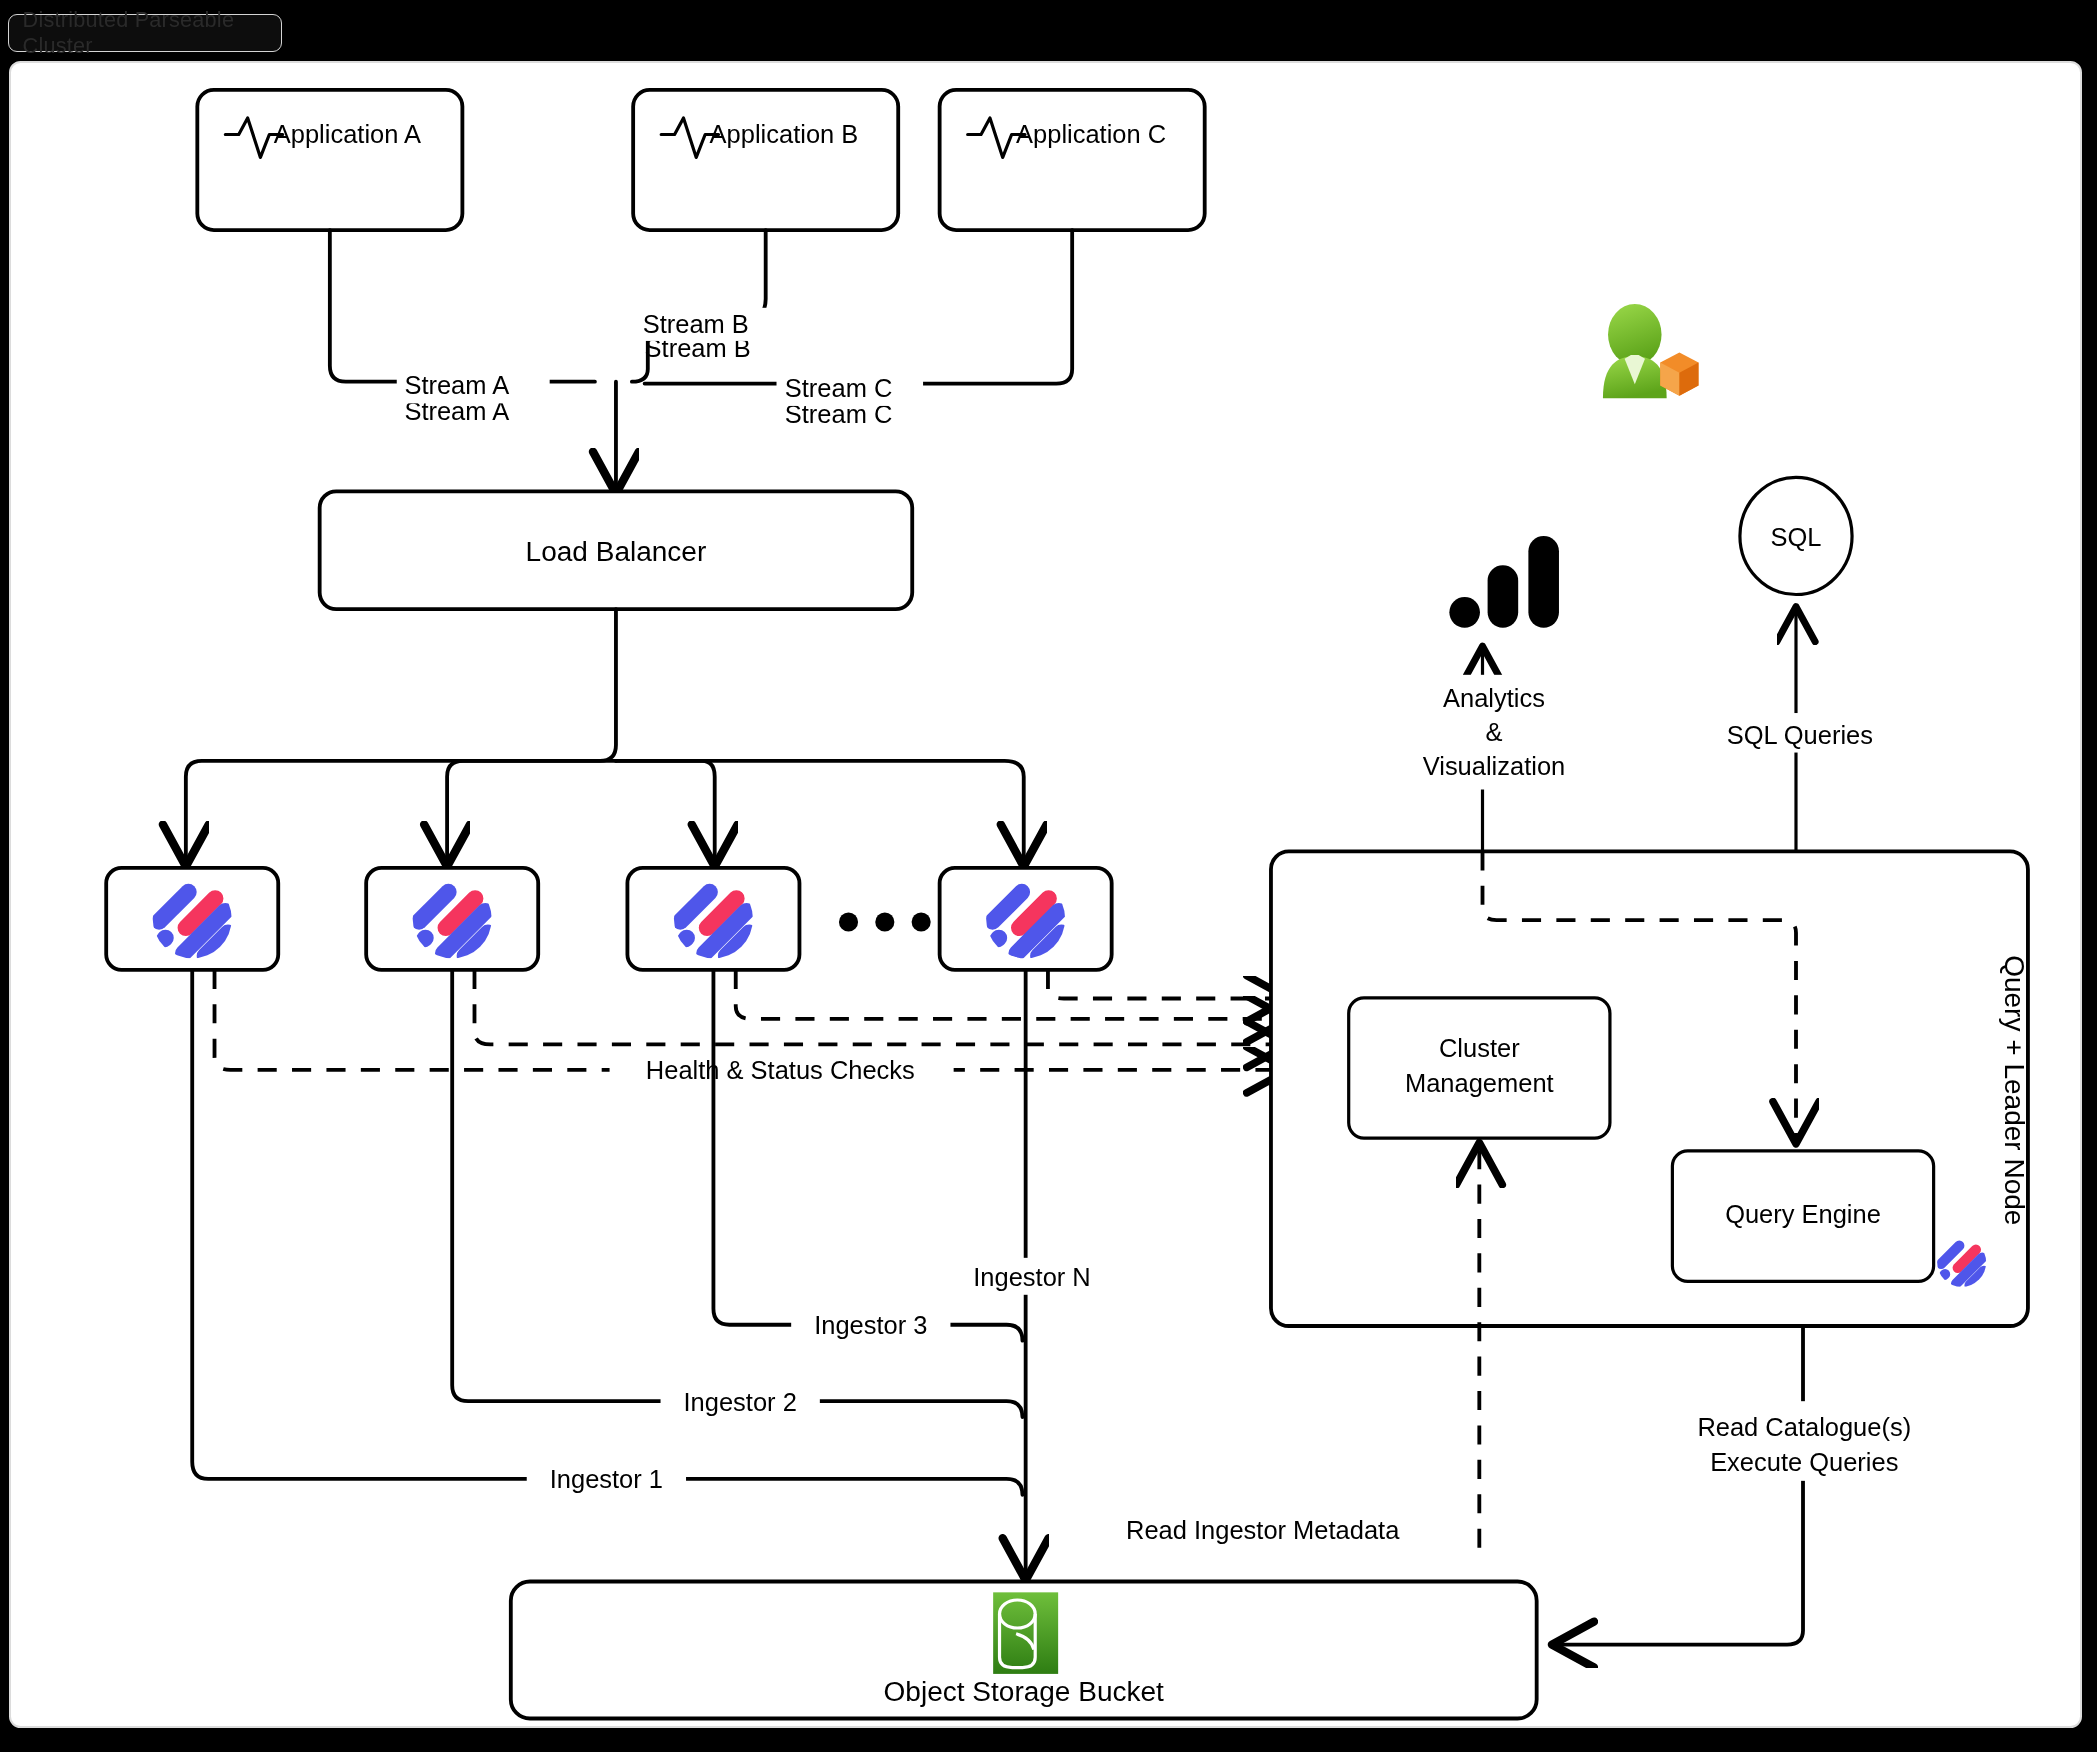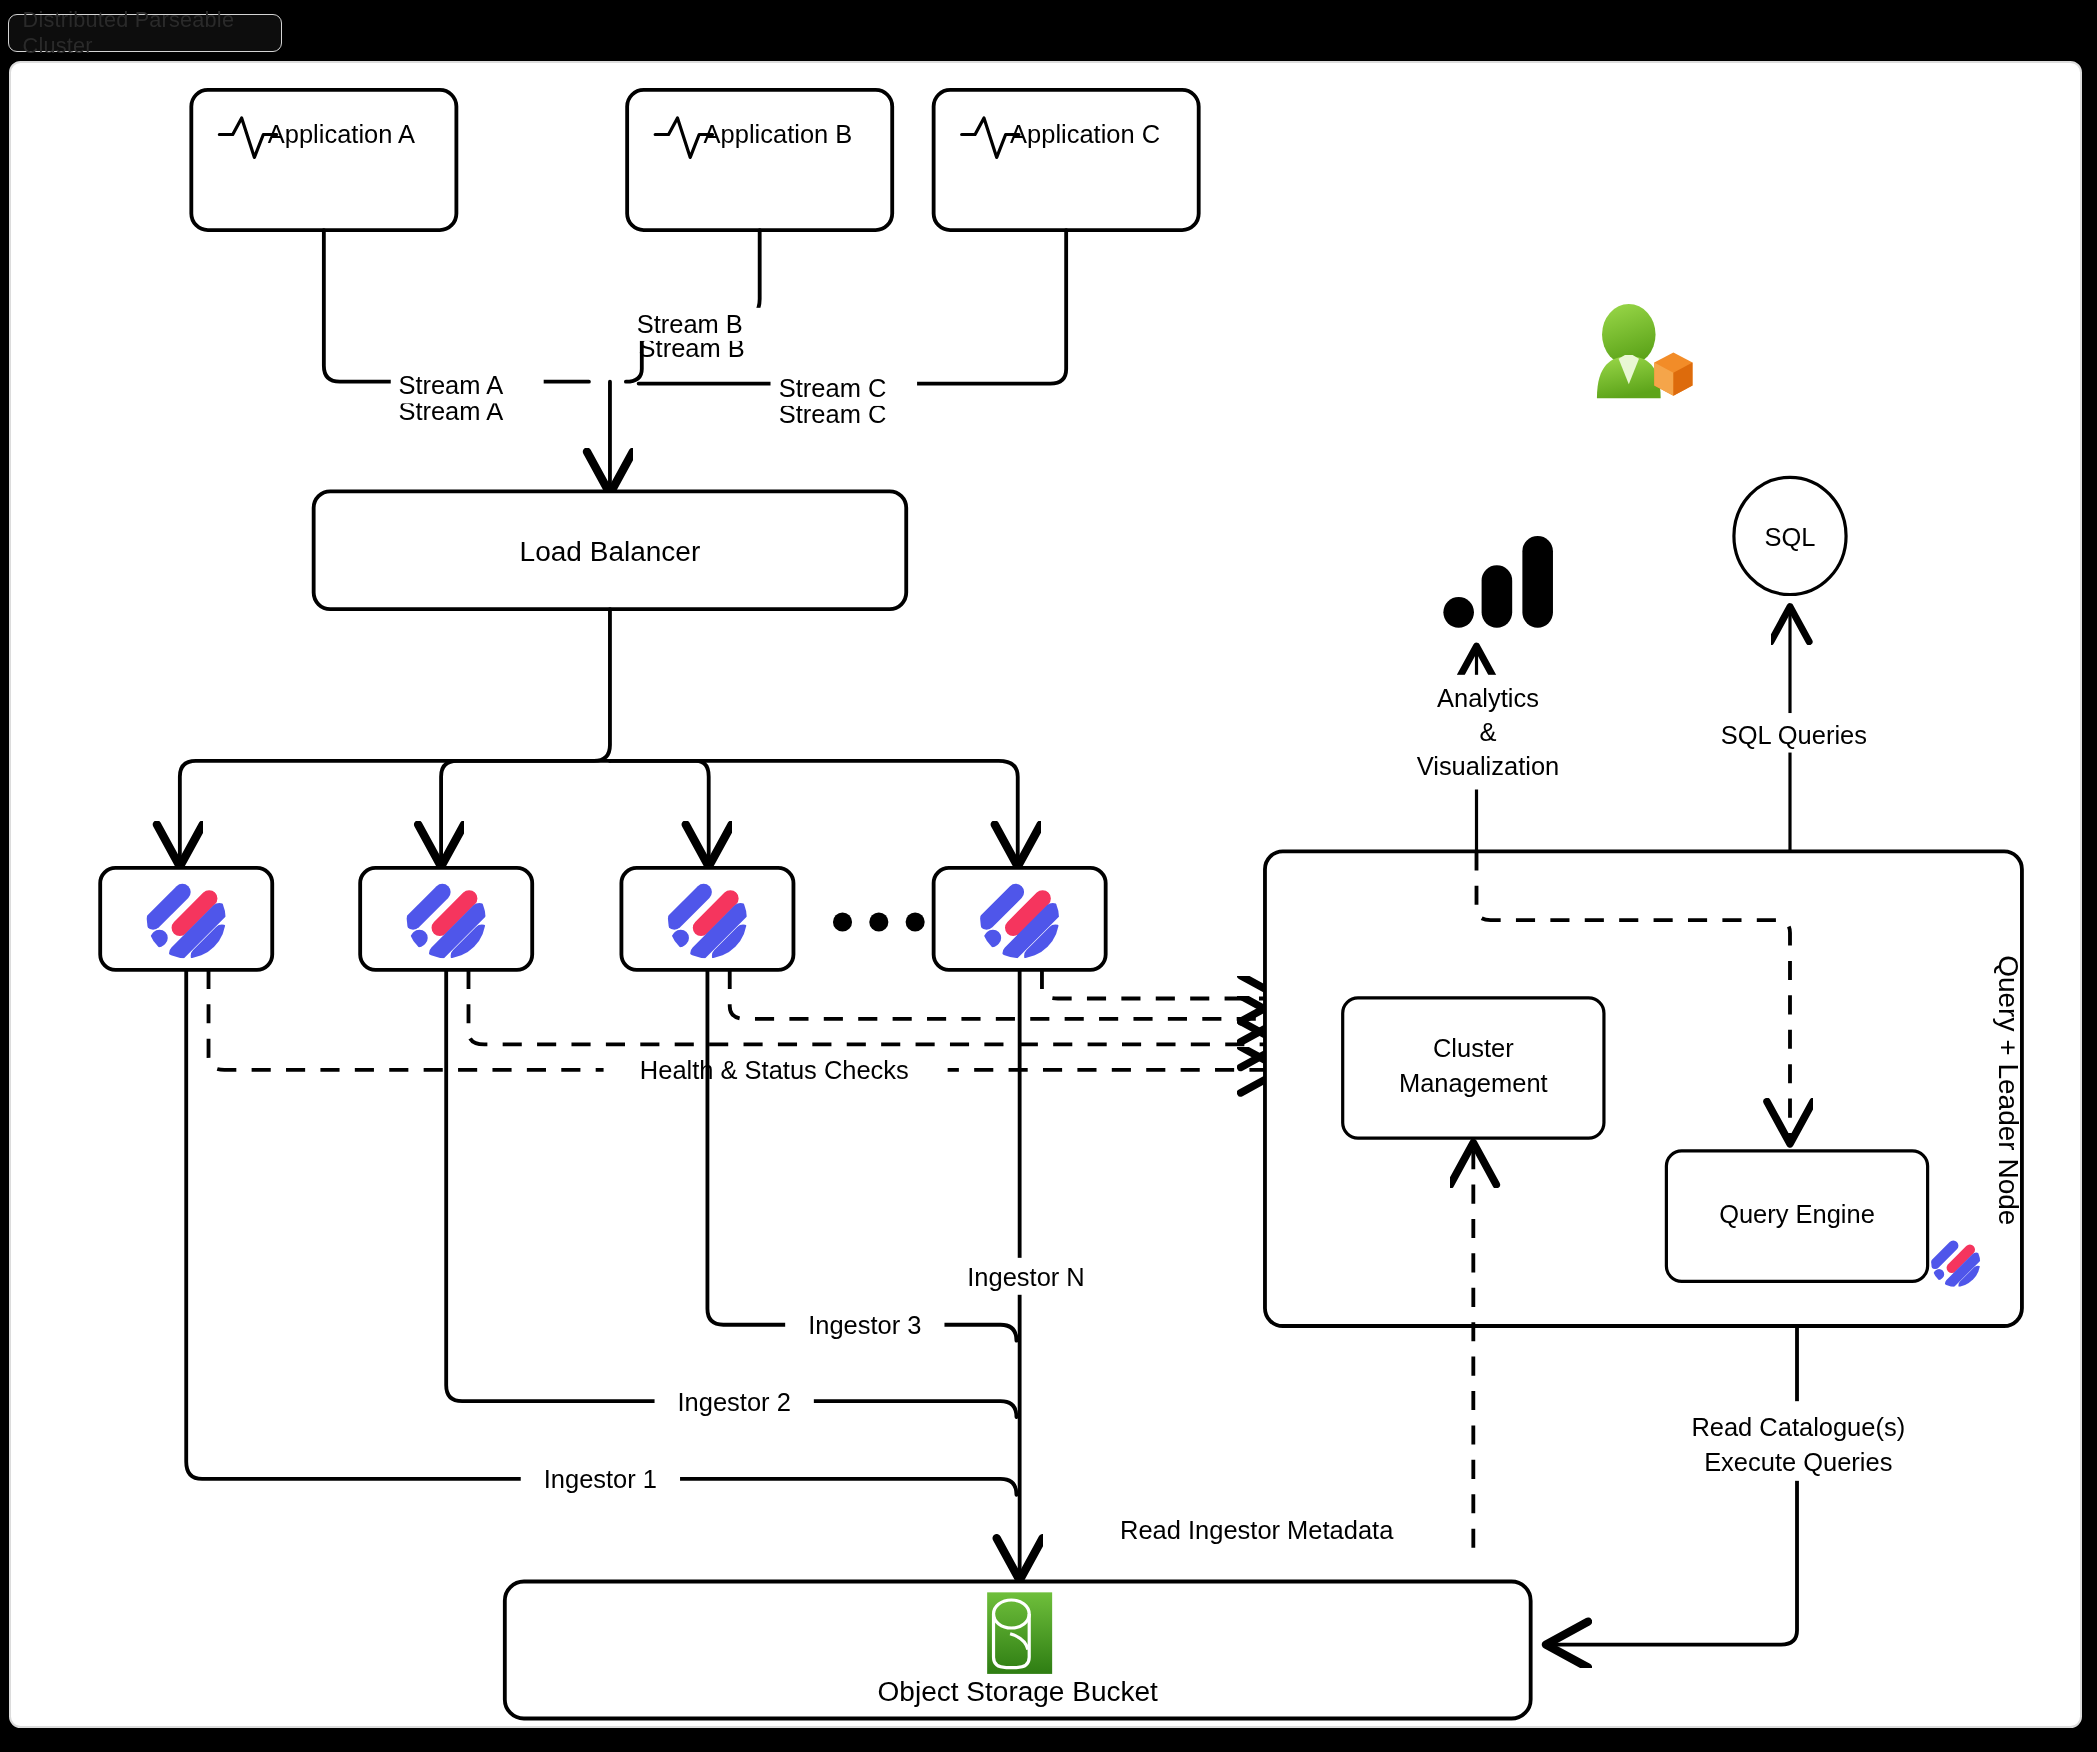--- a/index.html
+++ b/index.html
@@ -3,21 +3,21 @@
 <meta charset="utf-8">
 <style>
   html,body{margin:0;padding:0;background:#000;}
   body{width:2097px;height:1752px;font-family:"Liberation Sans",sans-serif;overflow:hidden;}
   #stage{position:relative;width:2097px;height:1752px;background:#000;}
   #title-tab{position:absolute;left:7.6px;top:14px;width:274px;height:38px;
     background:#0d0d0d;border:1.9px solid #d4d4d4;border-radius:9px;
     display:flex;align-items:center;padding-left:14px;box-sizing:border-box;}
   #title-tab span{color:#2a2a2a;font-size:21.7px;letter-spacing:0.2px;}
   #canvas{position:absolute;left:9px;top:61px;width:2073px;height:1667px;
-    background:#fff;border:2.5px solid #dcdcdc;border-radius:11.5px;box-sizing:border-box;overflow:hidden;}
+    background:#fff;border:2.5px solid #dcdcdc;border-radius:11.5px;box-sizing:border-box;overflow:hidden;padding-left:6px;}
   svg{display:block;}
   .bx{fill:#fff;stroke:#000;stroke-width:6;}
   .bx-thin{fill:#fff;stroke:#000;stroke-width:5;}
   .ln{fill:none;stroke:#000;stroke-width:6;stroke-linecap:round;stroke-linejoin:round;}
   .ln-t{fill:none;stroke:#000;stroke-width:5;stroke-linecap:round;stroke-linejoin:round;}
   .dash{fill:none;stroke:#000;stroke-width:6;stroke-dasharray:30 24;stroke-linecap:butt;}
   .tx{font-family:"Liberation Sans",sans-serif;font-size:40px;fill:#000;}
   .tx-b{font-family:"Liberation Sans",sans-serif;font-size:44px;fill:#000;}
   .ctr{text-anchor:middle;}
   .lbl-bg{fill:#fff;}

